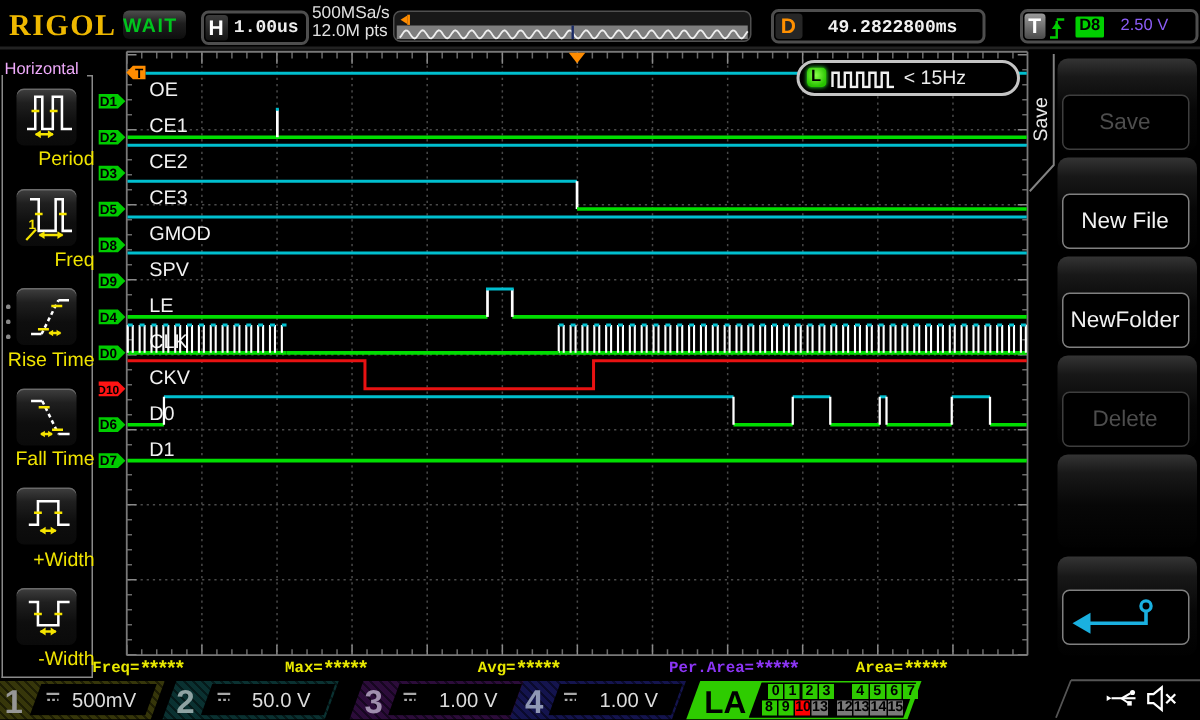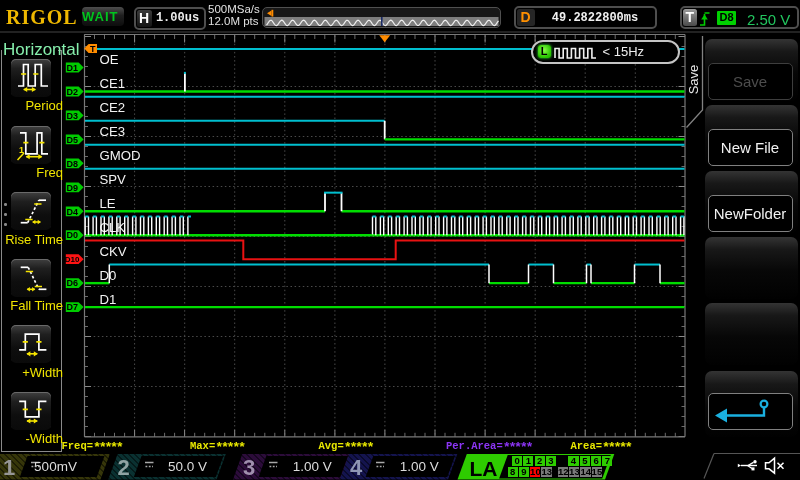--- a/index.html
+++ b/index.html
@@ -44,21 +44,21 @@
       <div style="position:absolute;left:1px;top:1px;width:18px;height:17px;border-radius:2.5px;background:#262626;color:#ff9000;font-weight:bold;font-size:14px;text-align:center;line-height:17px">D</div>
       <div style="position:absolute;left:22px;top:2.5px;width:115px;text-align:center;font-family:'Liberation Mono',monospace;font-size:12px;font-weight:bold;color:#f0f0f0">49.2822800ms</div>
     </div>
 <div style="position:absolute;left:680px;top:5.5px;width:119px;height:23.5px;border-radius:5px;border:2px solid #4e4e4e;background:#000;box-sizing:border-box">
       <div style="position:absolute;left:1px;top:1px;width:13.5px;height:17.5px;border-radius:2.5px;background:linear-gradient(180deg,#9a9a9a,#4a4a4a);color:#fff;font-weight:bold;font-size:14px;text-align:center;line-height:17.5px">T</div>
       <svg style="position:absolute;left:17px;top:3px" width="14" height="16" viewBox="0 0 14 16">
         <path d="M1 14H5.5V3M5.5 2H10.5" stroke="#00cc00" stroke-width="1.6" fill="none"></path>
         <path d="M5.5 3.6L2.2 8.4H8.8Z" fill="#00cc00"></path>
       </svg>
       <div style="position:absolute;left:35px;top:3.5px;width:19px;height:13.5px;background:#00d000;border-radius:1px;color:#000;font-weight:bold;font-size:11px;text-align:center;line-height:13.5px">D8</div>
-      <div style="position:absolute;left:65px;top:3px;font-size:15px;color:#22c55e">2.50&nbsp;V</div>
+      <div style="position:absolute;left:65px;top:3px;font-size:11px;color:#8b5cf6">2.50&nbsp;V</div>
     </div>
 
   <svg style="position:absolute;left:0;top:0;z-index:5" width="800" height="480" viewBox="0 0 800 480" font-family="'Liberation Sans',sans-serif">
   <path d="M134.6 35.5V436.3M184.7 35.5V436.3M234.7 35.5V436.3M284.8 35.5V436.3M334.9 35.5V436.3M384.9 35.5V436.3M435.0 35.5V436.3M485.1 35.5V436.3M535.2 35.5V436.3M585.2 35.5V436.3M635.3 35.5V436.3M85.5 86.5H684.5M85.5 136.5H684.5M85.5 186.5H684.5M85.5 236.5H684.5M85.5 286.5H684.5M85.5 336.5H684.5M85.5 386.5H684.5" stroke="#4a4a4a" stroke-width="1" fill="none" stroke-dasharray="1.5 2.6"></path>
 <path d="M94.5 34.5V39.0M94.5 436.8V432.8M104.5 34.5V39.0M104.5 436.8V432.8M114.5 34.5V39.0M114.5 436.8V432.8M124.6 34.5V39.0M124.6 436.8V432.8M144.6 34.5V39.0M144.6 436.8V432.8M154.6 34.5V39.0M154.6 436.8V432.8M164.6 34.5V39.0M164.6 436.8V432.8M174.6 34.5V39.0M174.6 436.8V432.8M194.7 34.5V39.0M194.7 436.8V432.8M204.7 34.5V39.0M204.7 436.8V432.8M214.7 34.5V39.0M214.7 436.8V432.8M224.7 34.5V39.0M224.7 436.8V432.8M244.7 34.5V39.0M244.7 436.8V432.8M254.7 34.5V39.0M254.7 436.8V432.8M264.8 34.5V39.0M264.8 436.8V432.8M274.8 34.5V39.0M274.8 436.8V432.8M294.8 34.5V39.0M294.8 436.8V432.8M304.8 34.5V39.0M304.8 436.8V432.8M314.8 34.5V39.0M314.8 436.8V432.8M324.8 34.5V39.0M324.8 436.8V432.8M344.9 34.5V39.0M344.9 436.8V432.8M354.9 34.5V39.0M354.9 436.8V432.8M364.9 34.5V39.0M364.9 436.8V432.8M374.9 34.5V39.0M374.9 436.8V432.8M394.9 34.5V39.0M394.9 436.8V432.8M404.9 34.5V39.0M404.9 436.8V432.8M415.0 34.5V39.0M415.0 436.8V432.8M425.0 34.5V39.0M425.0 436.8V432.8M445.0 34.5V39.0M445.0 436.8V432.8M455.0 34.5V39.0M455.0 436.8V432.8M465.0 34.5V39.0M465.0 436.8V432.8M475.0 34.5V39.0M475.0 436.8V432.8M495.1 34.5V39.0M495.1 436.8V432.8M505.1 34.5V39.0M505.1 436.8V432.8M515.1 34.5V39.0M515.1 436.8V432.8M525.1 34.5V39.0M525.1 436.8V432.8M545.1 34.5V39.0M545.1 436.8V432.8M555.2 34.5V39.0M555.2 436.8V432.8M565.2 34.5V39.0M565.2 436.8V432.8M575.2 34.5V39.0M575.2 436.8V432.8M595.2 34.5V39.0M595.2 436.8V432.8M605.2 34.5V39.0M605.2 436.8V432.8M615.2 34.5V39.0M615.2 436.8V432.8M625.3 34.5V39.0M625.3 436.8V432.8M645.3 34.5V39.0M645.3 436.8V432.8M655.3 34.5V39.0M655.3 436.8V432.8M665.3 34.5V39.0M665.3 436.8V432.8M675.3 34.5V39.0M675.3 436.8V432.8M84.5 46.5H88.0M685.0 46.5H681.5M84.5 56.5H88.0M685.0 56.5H681.5M84.5 66.5H88.0M685.0 66.5H681.5M84.5 76.5H88.0M685.0 76.5H681.5M84.5 96.5H88.0M685.0 96.5H681.5M84.5 106.5H88.0M685.0 106.5H681.5M84.5 116.5H88.0M685.0 116.5H681.5M84.5 126.5H88.0M685.0 126.5H681.5M84.5 146.5H88.0M685.0 146.5H681.5M84.5 156.5H88.0M685.0 156.5H681.5M84.5 166.5H88.0M685.0 166.5H681.5M84.5 176.5H88.0M685.0 176.5H681.5M84.5 196.5H88.0M685.0 196.5H681.5M84.5 206.5H88.0M685.0 206.5H681.5M84.5 216.5H88.0M685.0 216.5H681.5M84.5 226.5H88.0M685.0 226.5H681.5M84.5 246.5H88.0M685.0 246.5H681.5M84.5 256.5H88.0M685.0 256.5H681.5M84.5 266.5H88.0M685.0 266.5H681.5M84.5 276.5H88.0M685.0 276.5H681.5M84.5 296.5H88.0M685.0 296.5H681.5M84.5 306.5H88.0M685.0 306.5H681.5M84.5 316.5H88.0M685.0 316.5H681.5M84.5 326.5H88.0M685.0 326.5H681.5M84.5 346.5H88.0M685.0 346.5H681.5M84.5 356.5H88.0M685.0 356.5H681.5M84.5 366.5H88.0M685.0 366.5H681.5M84.5 376.5H88.0M685.0 376.5H681.5M84.5 396.5H88.0M685.0 396.5H681.5M84.5 406.5H88.0M685.0 406.5H681.5M84.5 416.5H88.0M685.0 416.5H681.5M84.5 426.5H88.0M685.0 426.5H681.5" stroke="#6a6a6a" stroke-width="1" fill="none"></path>
 <path d="M84.5 34.5V42.5M84.5 436.8V429.8M134.6 34.5V42.5M134.6 436.8V429.8M184.6 34.5V42.5M184.6 436.8V429.8M234.7 34.5V42.5M234.7 436.8V429.8M284.8 34.5V42.5M284.8 436.8V429.8M334.9 34.5V42.5M334.9 436.8V429.8M384.9 34.5V42.5M384.9 436.8V429.8M435.0 34.5V42.5M435.0 436.8V429.8M485.1 34.5V42.5M485.1 436.8V429.8M535.1 34.5V42.5M535.1 436.8V429.8M585.2 34.5V42.5M585.2 436.8V429.8M635.3 34.5V42.5M635.3 436.8V429.8M84.5 36.5H91.0M685.0 36.5H678.5M84.5 86.5H91.0M685.0 86.5H678.5M84.5 136.5H91.0M685.0 136.5H678.5M84.5 186.5H91.0M685.0 186.5H678.5M84.5 236.5H91.0M685.0 236.5H678.5M84.5 286.5H91.0M685.0 286.5H678.5M84.5 336.5H91.0M685.0 336.5H678.5M84.5 386.5H91.0M685.0 386.5H678.5M84.5 436.5H91.0M685.0 436.5H678.5" stroke="#8a8a8a" stroke-width="1" fill="none"></path>
 <path d="M84.5 34.5H685.0M84.5 436.8H685.0M84.5 34.5V436.8M685.0 34.5V436.8" stroke="#787878" stroke-width="1.2" fill="none"></path>
 <text x="99.5" y="64.3" font-size="13.2" fill="#f2f2f2">OE</text>
 <text x="99.5" y="88.3" font-size="13.2" fill="#f2f2f2">CE1</text>
 <text x="99.5" y="112.2" font-size="13.2" fill="#f2f2f2">CE2</text>
@@ -130,21 +130,21 @@
   <div style="position:absolute;left:530.5px;top:39.5px;width:149px;height:24.5px;background:#000;border:2.5px solid #c4c4c4;border-radius:12px;box-sizing:border-box;z-index:30">
       <div style="position:absolute;left:5px;top:3.5px;width:13px;height:13px;border-radius:3px;background:radial-gradient(circle at 45% 40%, #8aff4a, #27c400 70%);box-shadow:0 0 3px #3f3;color:#000;font-weight:bold;font-size:11px;text-align:center;line-height:13px">L</div>
       <svg style="position:absolute;left:21px;top:3px" width="50" height="14" viewBox="0 0 50 14">
         <path d="M1 13V3.5H5.1V13H9.2V3.5H13.3V13H17.4V3.5H21.5V13H25.6V3.5H29.7V13H33.8V3.5H37.9V13H42" stroke="#f0f0f0" stroke-width="1.6" fill="none"></path>
       </svg>
       <div style="position:absolute;left:70px;top:2.5px;font-size:13px;color:#ededed">&lt; 15Hz</div>
     </div>
 
   <div style="position:absolute;left:1px;top:50px;width:61px;height:401.5px;border:1px solid #8a8a8a;border-top:none"></div>
   <div style="position:absolute;left:57.5px;top:50px;width:4.5px;height:1px;background:#8a8a8a"></div>
-  <div style="position:absolute;left:3px;top:40px;font-size:17px;color:#86efac">Horizontal</div>
+  <div style="position:absolute;left:3px;top:40px;font-size:11px;color:#f0abfc">Horizontal</div>
   <div class="mbtn" style="top:59.0px"><svg width="40" height="38" viewBox="0 0 40 38">
         <path d="M7 27H12.5V5.5H17.2V27H24.2V5.5H30.3V27H37" stroke="#fff" stroke-width="1.7" fill="none"></path>
         <path d="M10 15H15.2M22.2 15H27.4" stroke="#f5e400" stroke-width="1.7"></path>
         <path d="M12.8 30.5H24.3" stroke="#f5e400" stroke-width="1.6"></path>
         <path d="M12.200000000000001 30.5L16.2 27.9V33.1Z" fill="#f5e400"></path>
         <path d="M24.900000000000002 30.5L20.900000000000002 27.9V33.1Z" fill="#f5e400"></path>
       </svg></div>
 <div class="mlab" style="top:98.3px">Period</div>
 <div class="mbtn" style="top:125.6px"><svg width="40" height="38" viewBox="0 0 40 38">
         <path d="M9 6.8H14.8V27.9H26.1V6.8H30.8V27.9H37" stroke="#fff" stroke-width="1.7" fill="none"></path>
@@ -203,20 +203,21 @@
 <div style="position:absolute;left:687px;top:58px;width:14px;height:42px;color:#e8e8e8;font-size:13px;display:flex;align-items:center;justify-content:center">
       <span style="transform:rotate(-90deg);white-space:nowrap">Save</span>
     </div>
 <div class="rcont" style="top:39px;height:61.5px"></div>
 <div class="rbtn dis" style="top:62.5px">Save</div>
 <div class="rcont" style="top:105px;height:61.5px"></div>
 <div class="rbtn en" style="top:128.5px">New File</div>
 <div class="rcont" style="top:171px;height:61.5px"></div>
 <div class="rbtn en" style="top:194.5px">NewFolder</div>
 <div class="rcont" style="top:237px;height:61.5px"></div>
+<div class="rbtn dis" style="top:260.5px">Delete</div>
 <div class="rcont" style="top:303px;height:61.5px"></div>
 <div class="rcont" style="top:371px;height:66px"></div>
 <div class="rbtn en" style="top:392.5px"><svg width="84" height="36" viewBox="0 0 84 36">
         <circle cx="55" cy="10" r="3.4" stroke="#1ab0e0" stroke-width="2.2" fill="none"></circle>
         <path d="M55 13.5V21.5H17" stroke="#1ab0e0" stroke-width="2.4" fill="none"></path>
         <path d="M18 14.5V28.5L6 21.5Z" fill="#1ab0e0"></path>
       </svg></div>
 
   <div class="meas" style="left:61.5px;color:#e8e800">Freq=<span class="star">*****</span></div>
 <div class="meas" style="left:190px;color:#e8e800">Max=<span class="star">*****</span></div>
@@ -231,21 +232,21 @@
 <div style="position:absolute;left:0;top:453.5px;width:800px;height:26.0px;clip-path:polygon(467.0px 0,614.5px 0,605.0px 100%,457.5px 100%);background:#2ecc00;"></div>
 <div style="position:absolute;left:3px;top:454.5px;font-size:22px;font-weight:bold;color:#969696">1</div>
 <div style="position:absolute;left:117.5px;top:454.5px;font-size:22px;font-weight:bold;color:#8fa3a3">2</div>
 <div style="position:absolute;left:243px;top:454.5px;font-size:22px;font-weight:bold;color:#a08fae">3</div>
 <div style="position:absolute;left:350px;top:454.5px;font-size:22px;font-weight:bold;color:#8f97b4">4</div>
 <div style="position:absolute;left:0;top:456px;width:800px;height:21px;clip-path:polygon(27.5px 0,104.5px 0,96.82692307692308px 100%,19.826923076923077px 100%);background:#000"></div>
 <svg style="position:absolute;left:29.5px;top:461px" width="11" height="8" viewBox="0 0 11 8">
       <path d="M1 1.5H9.5" stroke="#a8a8a8" stroke-width="1.5"></path>
       <path d="M1.5 5.5H9" stroke="#a8a8a8" stroke-width="1.5" stroke-dasharray="1.8 1.5"></path>
     </svg>
-<div style="position:absolute;left:34px;top:458.5px;width:43.0px;text-align:center;font-size:13.5px;color:#dcdcdc">500mV</div>
+<div style="position:absolute;left:48px;top:458.5px;width:43.0px;text-align:left;font-size:13.5px;color:#dcdcdc">500mV</div>
 <div style="position:absolute;left:0;top:456px;width:800px;height:21px;clip-path:polygon(141.5px 0,223.5px 0,215.82692307692307px 100%,133.82692307692307px 100%);background:#000"></div>
 <svg style="position:absolute;left:143.5px;top:461px" width="11" height="8" viewBox="0 0 11 8">
       <path d="M1 1.5H9.5" stroke="#a8a8a8" stroke-width="1.5"></path>
       <path d="M1.5 5.5H9" stroke="#a8a8a8" stroke-width="1.5" stroke-dasharray="1.8 1.5"></path>
     </svg>
 <div style="position:absolute;left:163.5px;top:458.5px;width:48.0px;text-align:center;font-size:13.5px;color:#dcdcdc">50.0 V</div>
 <div style="position:absolute;left:0;top:456px;width:800px;height:21px;clip-path:polygon(266.3px 0,348px 0,340.3269230769231px 100%,258.6269230769231px 100%);background:#000"></div>
 <svg style="position:absolute;left:268.3px;top:461px" width="11" height="8" viewBox="0 0 11 8">
       <path d="M1 1.5H9.5" stroke="#a8a8a8" stroke-width="1.5"></path>
       <path d="M1.5 5.5H9" stroke="#a8a8a8" stroke-width="1.5" stroke-dasharray="1.8 1.5"></path>

